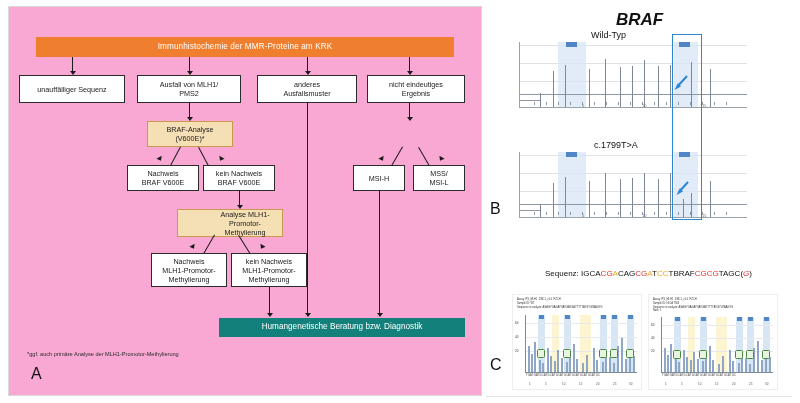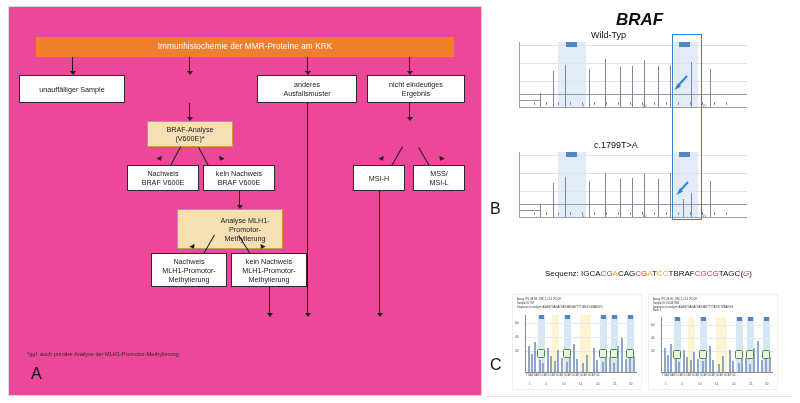--- a/index.html
+++ b/index.html
@@ -4,21 +4,21 @@
 <style>
   html,body{margin:0;padding:0;background:#ffffff;}
   body{font-family:"Liberation Sans","DejaVu Sans",sans-serif;}
   #figure{
     position:relative;width:800px;height:403px;overflow:hidden;
     background:#ffffff;box-sizing:border-box;
   }
   
   #panelA{
     position:absolute;left:8px;top:6px;width:474px;height:390px;
-    border:1px solid #d9d9d9;background:#ec4899;box-sizing:border-box;
+    border:1px solid #d9d9d9;background:#f9a8d4;box-sizing:border-box;
   }
   #panelB{position:absolute;left:486px;top:6px;width:306px;height:228px;background:#fff;}
   #panelC{position:absolute;left:486px;top:236px;width:306px;height:160px;background:#fff;}
 
   .sep{position:absolute;background:#e3e3e3;}
 
   
   .node{
     position:absolute;box-sizing:border-box;
     display:flex;align-items:center;justify-content:center;text-align:center;
@@ -112,22 +112,24 @@
 
     <div class="conn vline" style="left:63px;top:50px;height:16px;"></div>
     <div class="arrowhead" style="left:60.5px;top:64px;"></div>
     <div class="conn vline" style="left:180px;top:50px;height:16px;"></div>
     <div class="arrowhead" style="left:177.5px;top:64px;"></div>
     <div class="conn vline" style="left:298px;top:50px;height:16px;"></div>
     <div class="arrowhead" style="left:295.5px;top:64px;"></div>
     <div class="conn vline" style="left:400px;top:50px;height:16px;"></div>
     <div class="arrowhead" style="left:397.5px;top:64px;"></div>
 
-    <div class="node" style="left:10px;top:68px;width:106px;height:28px;">unauffälliger Sample</div>
-
+    <div class="node" style="left:10px;top:68px;width:106px;height:28px;">unauffälliger Sequenz</div>
+
+    <div class="node multiline" style="left:128px;top:68px;width:104px;height:28px;white-space:pre-line;">Ausfall von MLH1/
+PMS2</div>
 
     <div class="node" style="left:248px;top:68px;width:100px;height:28px;white-space:pre-line;">anderes
 Ausfallsmuster</div>
 
     <div class="node" style="left:358px;top:68px;width:98px;height:28px;white-space:pre-line;">nicht eindeutiges
 Ergebnis</div>
 
     <div class="conn vline" style="left:180px;top:96px;height:16px;"></div>
     <div class="arrowhead" style="left:177.5px;top:110px;"></div>
     <div class="node tan" style="left:138px;top:114px;width:86px;height:26px;white-space:pre-line;">BRAF-Analyse
@@ -150,21 +152,21 @@
     <div class="arrowhead" style="left:370px;top:150px;transform:rotate(-30deg);"></div>
     <div class="diag" style="left:410px;top:140px;width:24px;transform:rotate(60deg);"></div>
     <div class="arrowhead" style="left:429px;top:150px;transform:rotate(30deg);"></div>
 
     <div class="node" style="left:344px;top:158px;width:52px;height:26px;">MSI-H</div>
     <div class="node" style="left:404px;top:158px;width:52px;height:26px;white-space:pre-line;">MSS/
 MSI-L</div>
 
     <div class="conn vline" style="left:230px;top:184px;height:16px;"></div>
     <div class="arrowhead" style="left:227.5px;top:198px;"></div>
-    <div class="node tan" style="left:168px;top:202px;width:106px;height:40px;white-space:pre-line;padding-left:32px;">Analyse MLH1-
+    <div class="node tan" style="left:168px;top:202px;width:106px;height:28px;white-space:pre-line;padding-left:32px;">Analyse MLH1-
 Promotor-Methylierung</div>
 
     <div class="diag" style="left:206px;top:228px;width:25px;transform:rotate(120deg);"></div>
     <div class="arrowhead" style="left:181px;top:238px;transform:rotate(-30deg);"></div>
     <div class="diag" style="left:230px;top:228px;width:26px;transform:rotate(58deg);"></div>
     <div class="arrowhead" style="left:250px;top:238px;transform:rotate(30deg);"></div>
 
     <div class="node" style="left:142px;top:246px;width:76px;height:34px;white-space:pre-line;">Nachweis
 MLH1-Promotor-
 Methylierung</div>
@@ -174,20 +176,21 @@
 
     <div class="conn vline" style="left:260px;top:280px;height:28px;"></div>
     <div class="arrowhead" style="left:257.5px;top:306px;"></div>
 
     <div class="conn vline" style="left:298px;top:96px;height:212px;"></div>
     <div class="arrowhead" style="left:295.5px;top:306px;"></div>
 
     <div class="conn vline" style="left:370px;top:184px;height:124px;"></div>
     <div class="arrowhead" style="left:367.5px;top:306px;"></div>
 
+    <div class="node teal" style="left:210px;top:311px;width:246px;height:19px;">Humangenetische Beratung bzw. Diagnostik</div>
 
     <div class="footnote" style="left:18px;top:344px;">*ggf. auch primäre Analyse der MLH1-Promotor-Methylierung</div>
 
     <div class="panel-letter" style="left:22px;top:358px;">A</div>
   </div>
 
   <div id="panelB">
     <div class="bigtitle" style="left:130px;top:4px;font-size:17px;">BRAF</div>
 
     <div class="tracetitle" style="left:105px;top:24px;">Wild-Typ</div>

